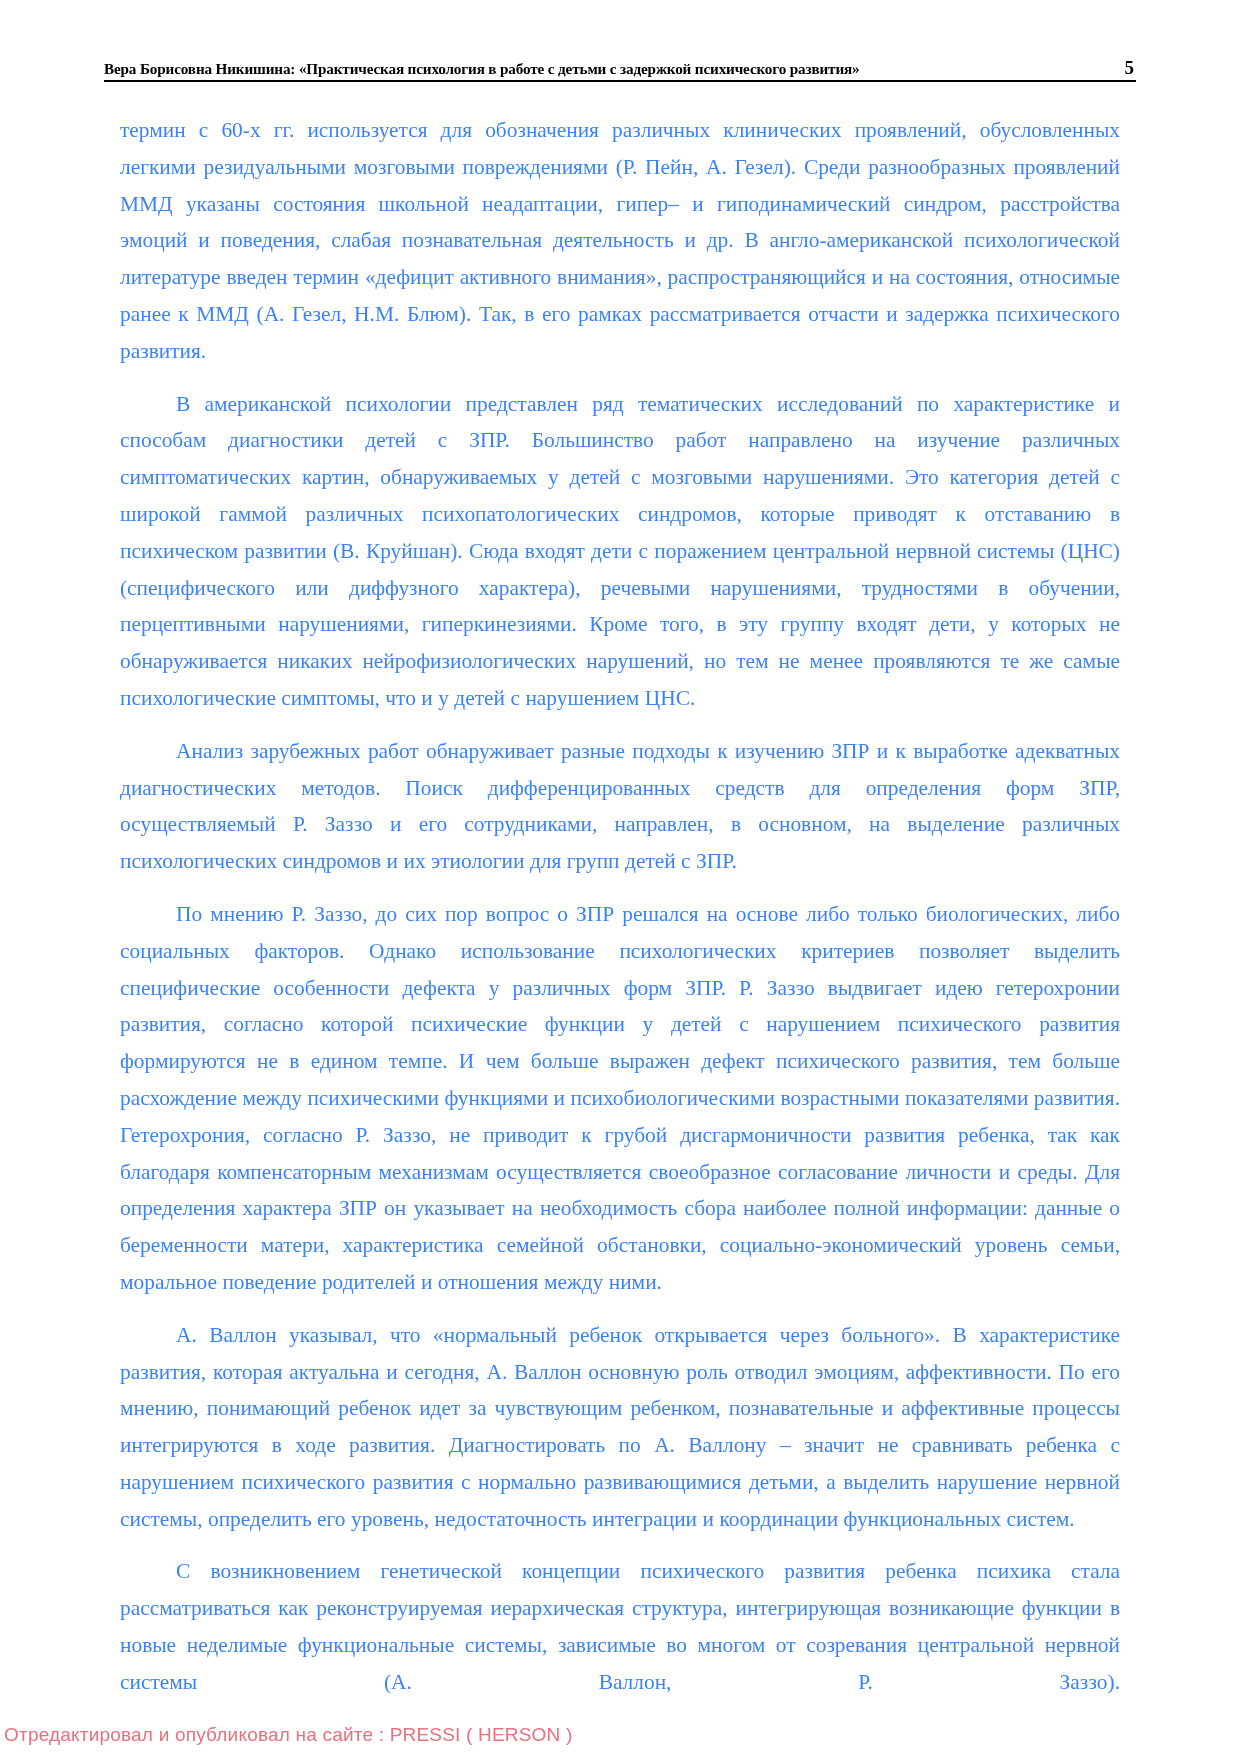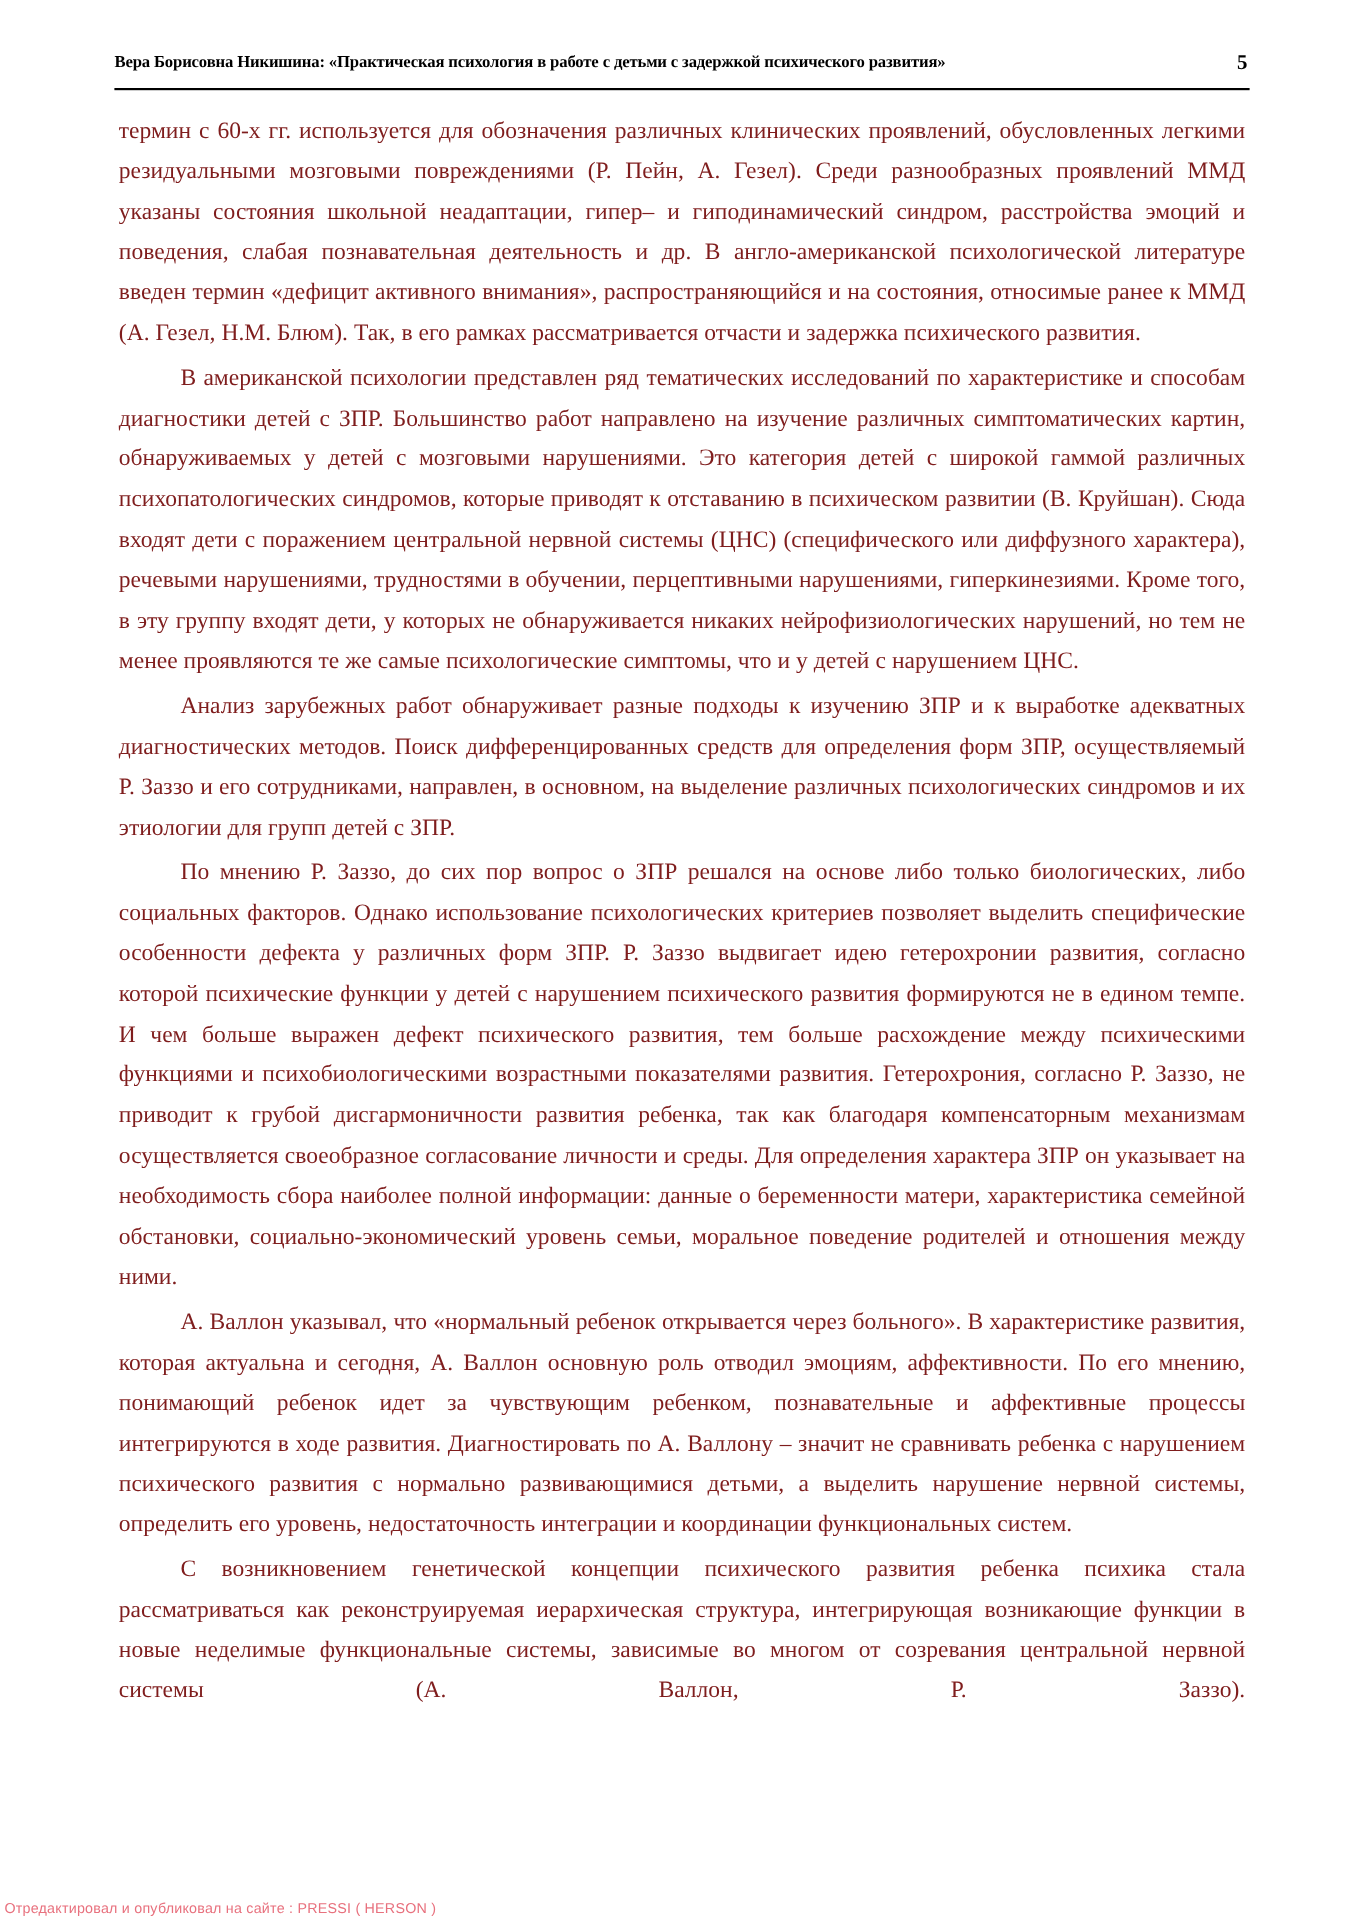--- a/index.html
+++ b/index.html
@@ -27,21 +27,21 @@
   }
 
   
   .header {
     position: absolute;
     left: 104px;
     top: 48px;
     width: 1032px;
     height: 30px;
     display: flex;
-    align-items: flex-start;
+    align-items: flex-end;
     justify-content: space-between;
   }
   .header-title {
     font-family: "Liberation Serif", "DejaVu Serif", serif;
     font-weight: bold;
     font-size: 15.2px;
     line-height: 18px;
     letter-spacing: -0.15px;
     white-space: nowrap;
     color: #000000;
@@ -64,28 +64,28 @@
   }
 
   
   .content {
     position: absolute;
     left: 104px;
     top: 96px;
     width: 1032px;
   }
   .para {
-    margin: 4px;
+    margin: 16px;
     text-align: justify;
     text-justify: inter-word;
     text-indent: 56px;
     font-size: 21.4px;
     line-height: 36.8px;
     font-family: "Liberation Serif", "DejaVu Serif", serif;
-    color: #7f1d1d;
+    color: #3b82f6;
     hyphens: none;
     word-spacing: 0.1px;
   }
   .para.first {
     text-indent: 0;
   }
   .para:last-child {
     text-align-last: justify;
   }
 
@@ -94,21 +94,21 @@
     position: absolute;
     left: 4px;
     bottom: 8px;
     width: 700px;
     height: 22px;
     display: flex;
     align-items: center;
   }
   .footer-text {
     font-family: "Liberation Sans", "DejaVu Sans", sans-serif;
-    font-size: 13px;
+    font-size: 19px;
     line-height: 16px;
     color: #e8717e;
     white-space: nowrap;
     letter-spacing: 0.2px;
   }
 </style>
 </head>
 <body>
 
 <div class="page">

